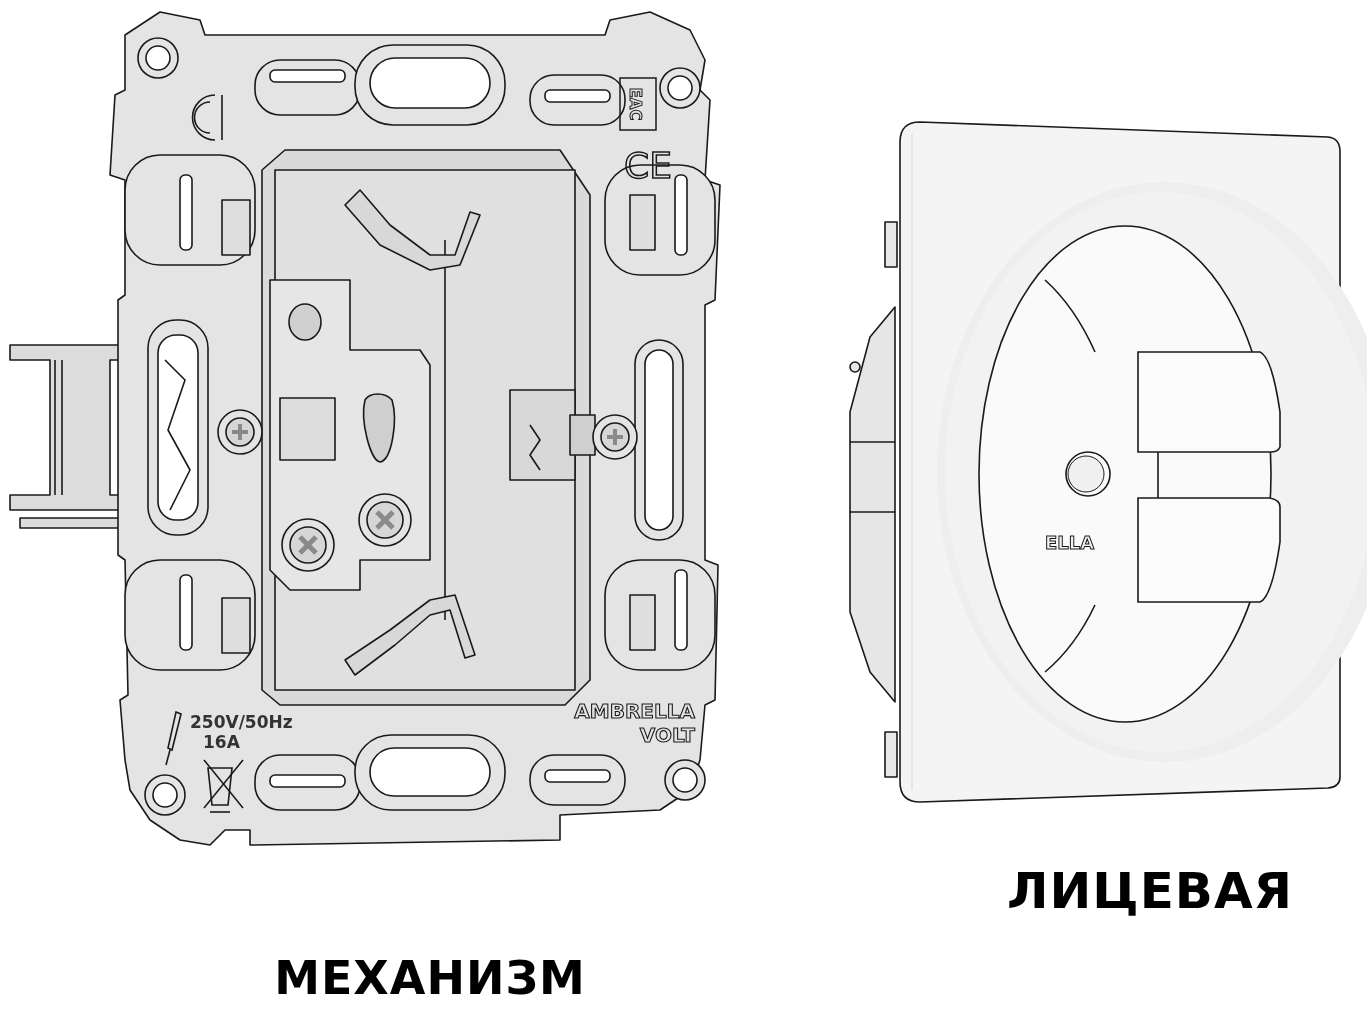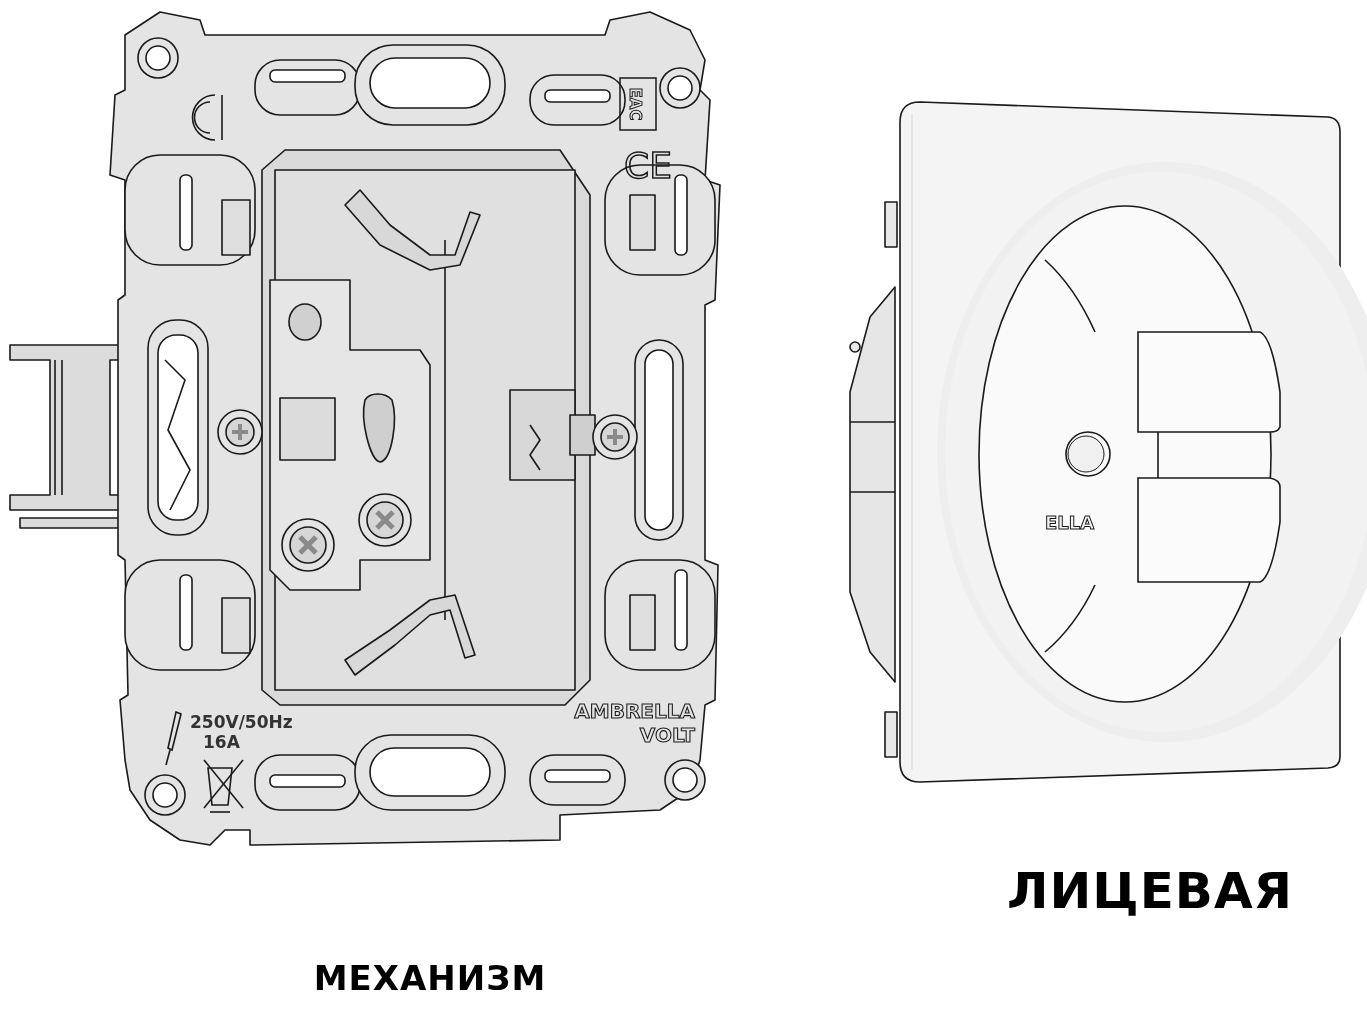--- a/index.html
+++ b/index.html
@@ -1,23 +1,23 @@
 <!DOCTYPE html>
 <html><head>
   <meta charset="utf-8">
   <style>
     html, body { margin: 0; padding: 0; background: #ffffff; }
     body { width: 1367px; height: 1024px; position: relative; overflow: hidden;
            font-family: "DejaVu Sans", sans-serif; }
     .figure { position: absolute; }
     #mechanism { left: 0; top: 0; width: 740px; height: 870px; }
-    #panel { left: 840px; top: 92px; width: 527px; height: 700px; }
+    #panel { left: 840px; top: 112px; width: 527px; height: 700px; }
     .caption { position: absolute; font-family: "DejaVu Sans", sans-serif; font-weight: bold;
                color: #000; text-align: center; letter-spacing: 1px; }
-    #cap-mech { left: 250px; top: 948px; width: 360px; font-size: 34px; line-height: 60px; }
+    #cap-mech { left: 250px; top: 948px; width: 360px; font-size: 46px; line-height: 60px; }
     #cap-panel { left: 990px; top: 863px; width: 320px; font-size: 50px; line-height: 56px; text-align: center; }
     .embossed { font-family: "DejaVu Sans", sans-serif; font-weight: bold; }
     svg text { font-family: "DejaVu Sans", sans-serif; }
   </style>
 </head>
 <body>
 
 <div class="figure" id="mechanism">
   <svg width="740" height="870" viewBox="0 0 740 870">
     <g stroke="#1a1a1a" stroke-width="1.6" fill="#e4e4e4" stroke-linejoin="round">

